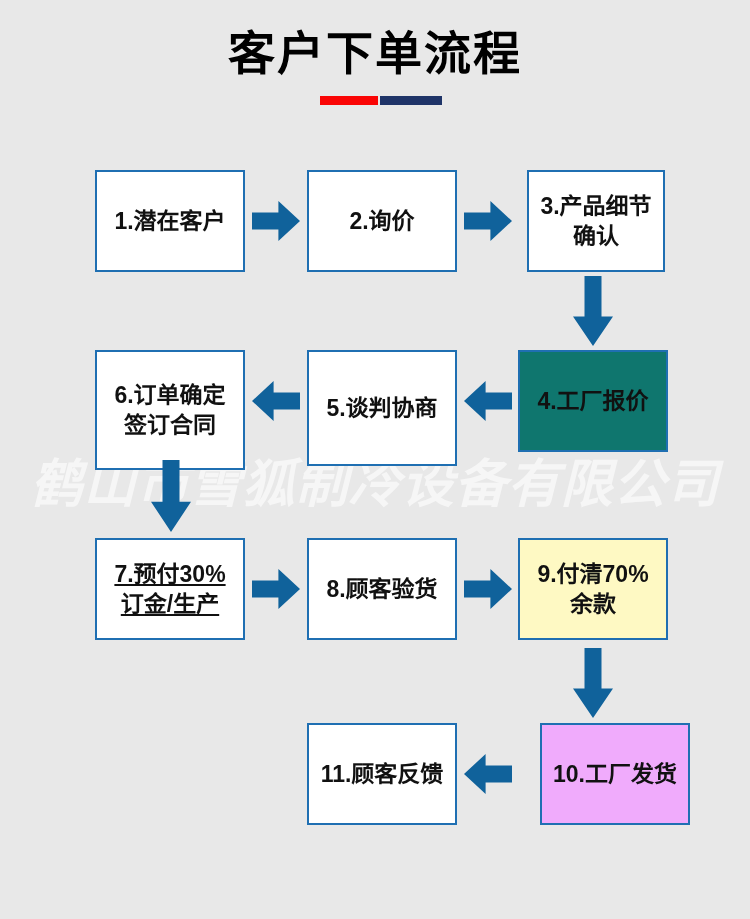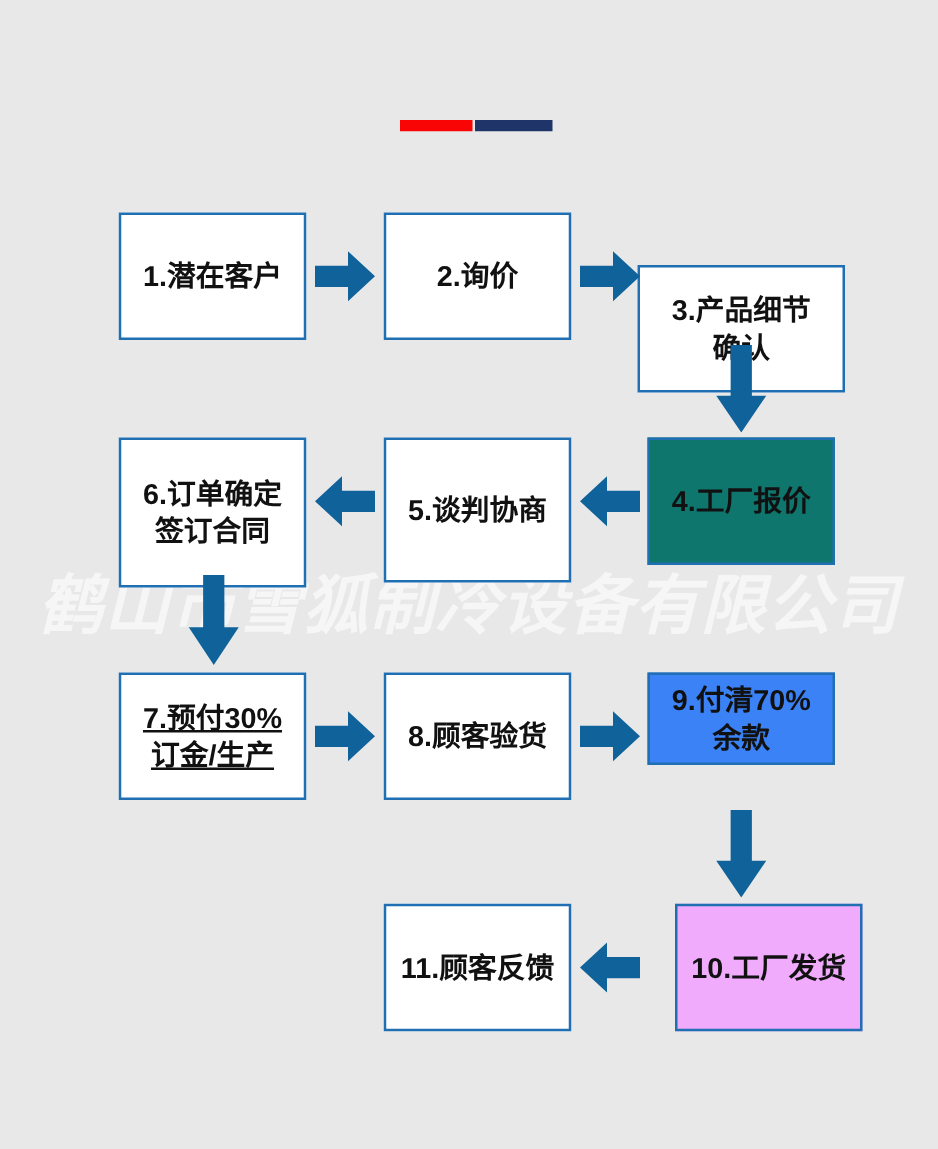--- a/index.html
+++ b/index.html
@@ -92,41 +92,44 @@
   .arrow {
     position: absolute;
   }
   .arrow svg { display: block; }
 </style>
 </head>
 <body>
 
 <div id="stage">
 
+  <div id="title-block">
+    <h1 id="page-title">客户下单流程</h1>
+  </div>
 
   <div id="title-rules">
     <span class="rule rule-red"></span>
     <span class="rule rule-navy"></span>
   </div>
 
   <div id="watermark">鹤山市雪狐制冷设备有限公司</div>
 
   <div id="nodes-layer">
       <div class="node" style="left: 95px; top: 170px; width: 150px; height: 102px; border-color: rgb(31, 111, 178); background: rgb(255, 255, 255); color: rgb(17, 17, 17);">1.潜在客户</div>
       <div class="node" style="left: 307px; top: 170px; width: 150px; height: 102px; border-color: rgb(31, 111, 178); background: rgb(255, 255, 255); color: rgb(17, 17, 17);">2.询价</div>
-      <div class="node" style="left: 510px; top: 170px; width: 166px; height: 102px; border-color: rgb(31, 111, 178); background: rgb(255, 255, 255); color: rgb(17, 17, 17); margin-top: 42px;">3.产品细节
+      <div class="node" style="left: 527px; top: 170px; width: 138px; height: 102px; border-color: rgb(31, 111, 178); background: rgb(255, 255, 255); color: rgb(17, 17, 17);">3.产品细节
 确认</div>
       <div class="node" style="left: 518px; top: 350px; width: 150px; height: 102px; border-color: rgb(31, 111, 178); background: #0f766e; color: rgb(17, 17, 17);">4.工厂报价</div>
       <div class="node" style="left: 307px; top: 350px; width: 150px; height: 116px; border-color: rgb(31, 111, 178); background: rgb(255, 255, 255); color: rgb(17, 17, 17);">5.谈判协商</div>
       <div class="node" style="left: 95px; top: 350px; width: 150px; height: 120px; border-color: rgb(31, 111, 178); background: rgb(255, 255, 255); color: rgb(17, 17, 17);">6.订单确定
 签订合同</div>
       <div class="node" style="left: 95px; top: 538px; width: 150px; height: 102px; border-color: rgb(31, 111, 178); background: rgb(255, 255, 255); color: rgb(17, 17, 17); text-decoration: underline;">7.预付30%
 订金/生产</div>
       <div class="node" style="left: 307px; top: 538px; width: 150px; height: 102px; border-color: rgb(31, 111, 178); background: rgb(255, 255, 255); color: rgb(17, 17, 17);">8.顾客验货</div>
-      <div class="node" style="left: 518px; top: 538px; width: 150px; height: 74px; border-color: rgb(31, 111, 178); background: #3b82f6; color: rgb(17, 17, 17); text-align: center;">9.付清70%
+      <div class="node" style="left: 518px; top: 538px; width: 150px; height: 102px; border-color: rgb(31, 111, 178); background: #fef9c3; color: rgb(17, 17, 17); text-align: center;">9.付清70%
 余款</div>
       <div class="node" style="left: 540px; top: 723px; width: 150px; height: 102px; border-color: rgb(31, 111, 178); background: #f0abfc; color: rgb(17, 17, 17);">10.工厂发货</div>
       <div class="node" style="left: 307px; top: 723px; width: 150px; height: 102px; border-color: rgb(31, 111, 178); background: rgb(255, 255, 255); color: rgb(17, 17, 17); text-align: center;">11.顾客反馈</div>
     </div>
   <div id="arrows-layer">
       <div class="arrow" style="left: 252px; top: 196px; width: 48px; height: 50px;">
         <svg width="48" height="50" viewBox="0 0 100 100" preserveAspectRatio="none">
           <path d="M0,33 L55,33 L55,10 L100,50 L55,90 L55,67 L0,67 Z" fill="#10629b"></path>
         </svg>
       </div>

